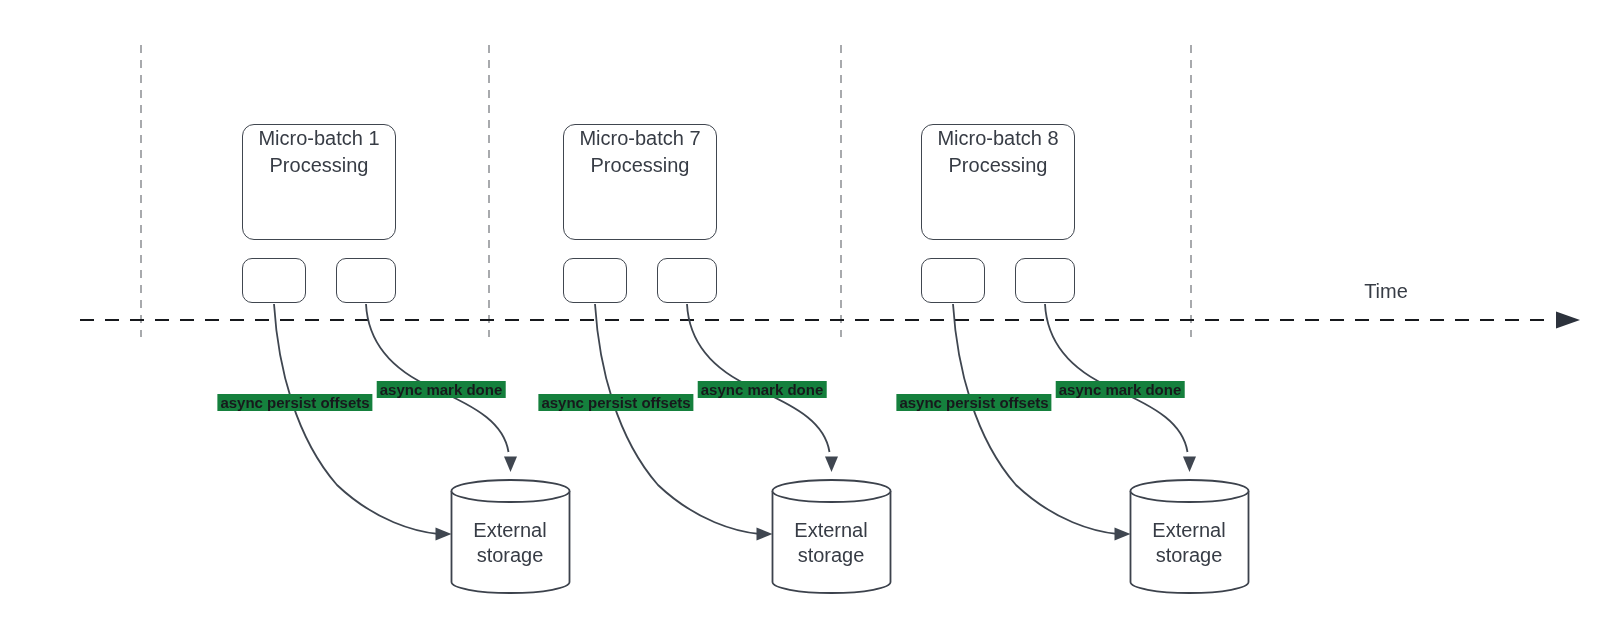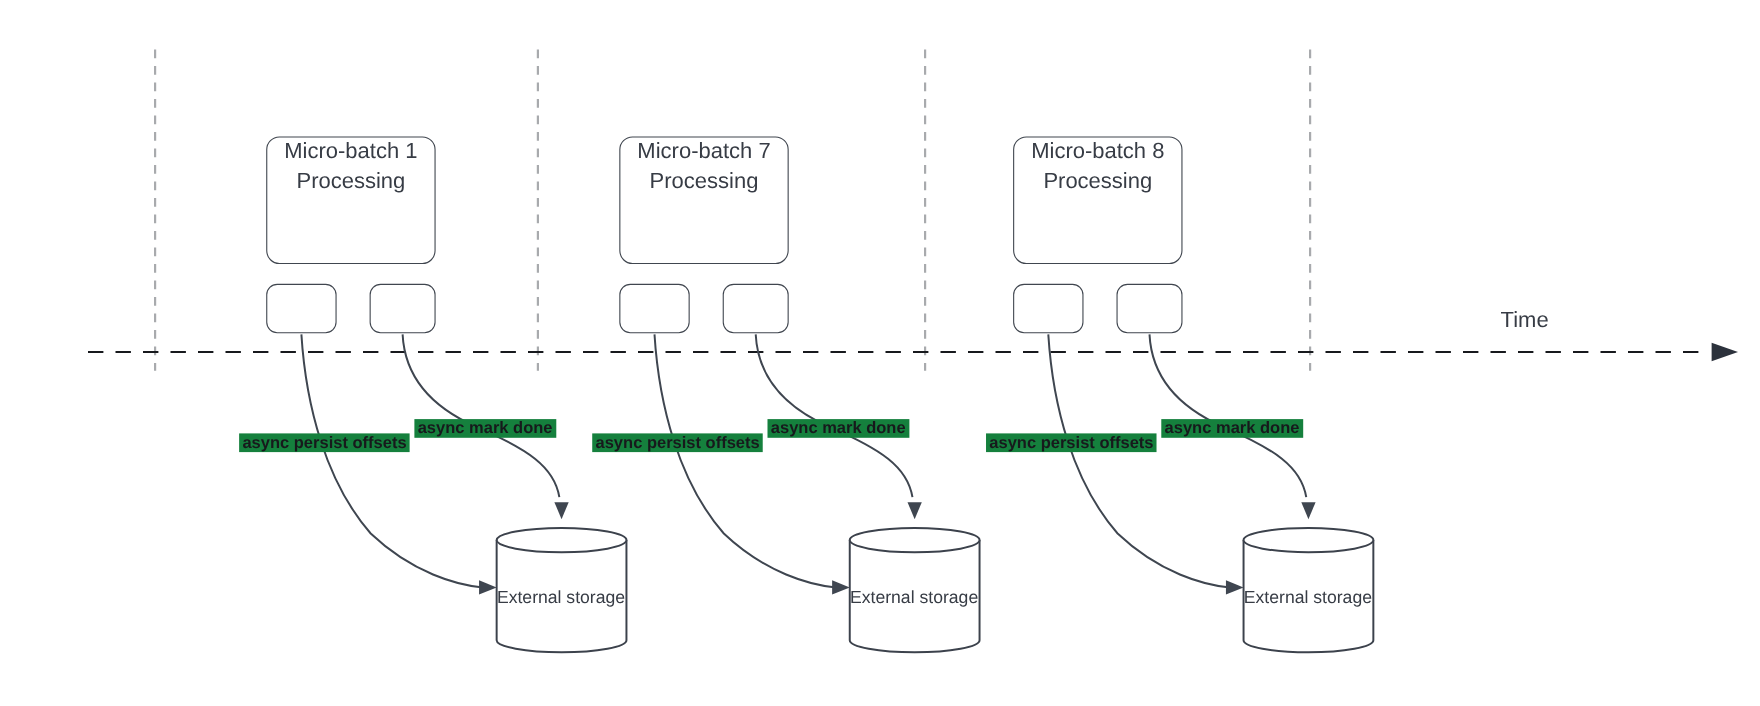--- a/index.html
+++ b/index.html
@@ -25,21 +25,21 @@
   .arrow-label{
     position:absolute;transform:translateX(-50%);white-space:nowrap;
     font-size:15px;font-weight:700;color:#17191c;background:#15803d;
     padding:0 3px;line-height:17px;
   }
   .lbl-persist{left:53px;top:394px;}
   .lbl-done{left:199px;top:381px;}
   .cyl-label{
     position:absolute;left:209px;top:500px;width:118px;height:86px;
     display:flex;flex-direction:column;align-items:center;justify-content:center;
-    font-size:16px;line-height:25px;text-align:center;color:#373c45;
+    font-size:20px;line-height:25px;text-align:center;color:#373c45;
   }
   .time-label{
     position:absolute;left:1340px;top:256px;width:92px;text-align:center;
     font-size:20px;color:#373c45;margin-top:24px;
   }
 </style>
 </head>
 <body>
 
 <div class="canvas">

